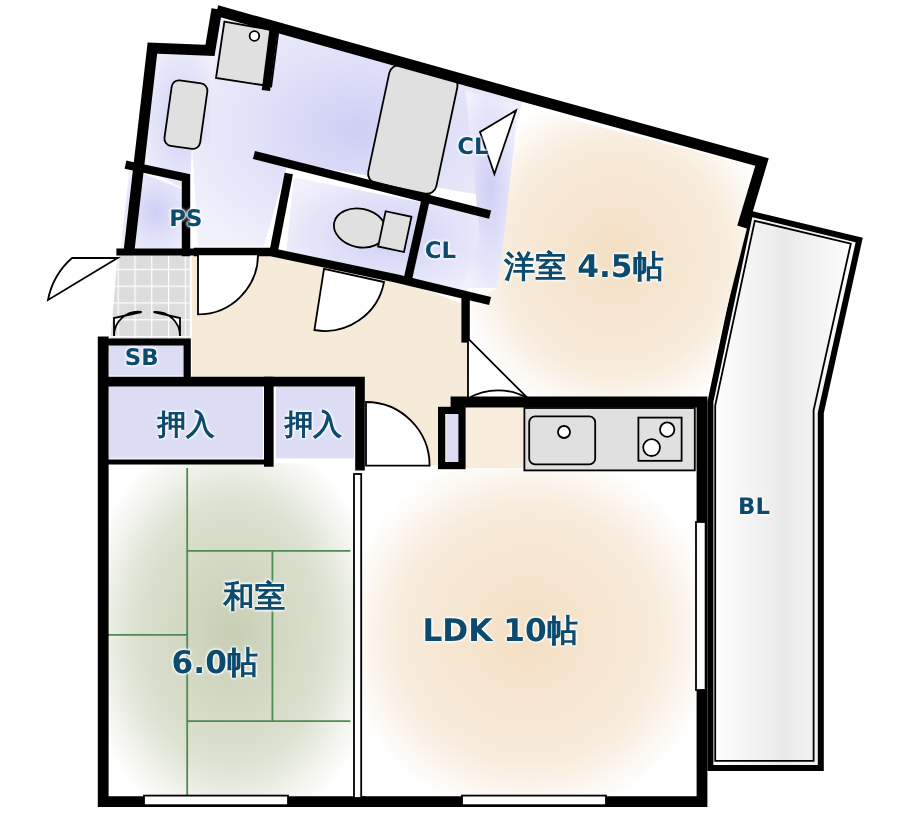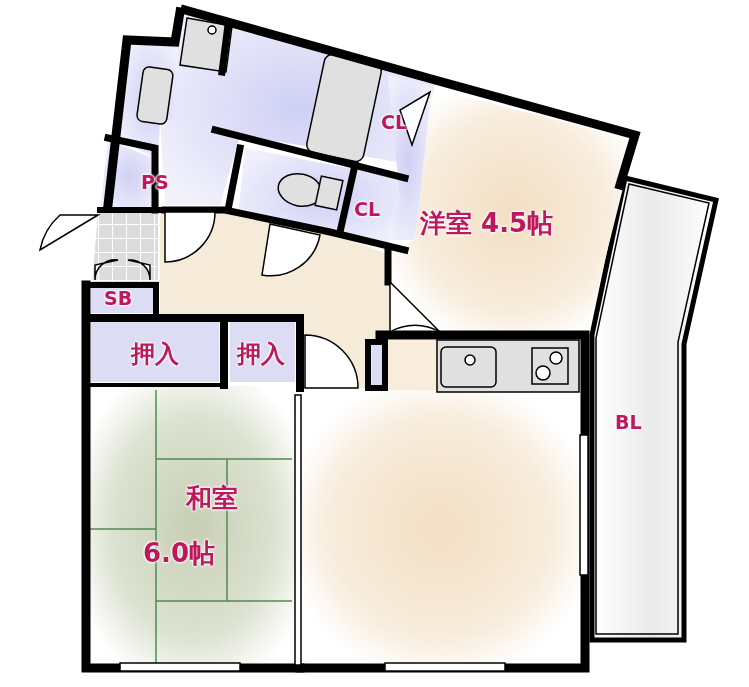--- a/index.html
+++ b/index.html
@@ -1,18 +1,18 @@
 <!DOCTYPE html>
 <html><head>
 <meta charset="utf-8">
 <style>
   html,body{margin:0;padding:0;background:#fff;}
   #plan{position:relative;width:749px;height:687px;overflow:hidden;background:#fff;}
   svg{position:absolute;left:0;top:0;}
-  .lbl{position:absolute;font-family:"DejaVu Sans","Liberation Sans",sans-serif;font-weight:bold;color:#be185d;
+  .lbl{position:absolute;font-family:"DejaVu Sans","Liberation Sans",sans-serif;font-weight:bold;color:#0c4a6e;
        text-shadow:0 0 3px #fff,0 0 3px #fff,0 0 2px #fff,0 0 2px #fff;white-space:nowrap;line-height:1;}
   .s{font-size:19px;}
   .m{font-size:24px;}
   .l{font-size:26px;}
 </style>
 </head>
 <body>
 
 <div id="plan">
 <svg width="749" height="687" viewBox="0 0 749 687">
@@ -138,15 +138,16 @@
 </svg>
 
 <div class="lbl s" style="left:381px;top:113px;">CL</div>
 <div class="lbl s" style="left:354px;top:200px;">CL</div>
 <div class="lbl s" style="left:96px;top:173px;margin-left:45px;">PS</div>
 <div class="lbl s" style="left:104px;top:289px;">SB</div>
 <div class="lbl m" style="left:131px;top:342px;">押入</div>
 <div class="lbl m" style="left:237px;top:342px;">押入</div>
 <div class="lbl s" style="left:615px;top:413px;text-align:center;">BL</div>
 <div class="lbl l" style="left:420px;top:210px;">洋室 4.5帖</div>
+<div class="lbl l" style="left:352px;top:513px;">LDK 10帖</div>
 <div class="lbl l" style="left:156px;top:485px;padding-left:30px;">和室</div>
 <div class="lbl l" style="left:143px;top:540px;">6.0帖</div>
 </div>
 
 </body></html>

